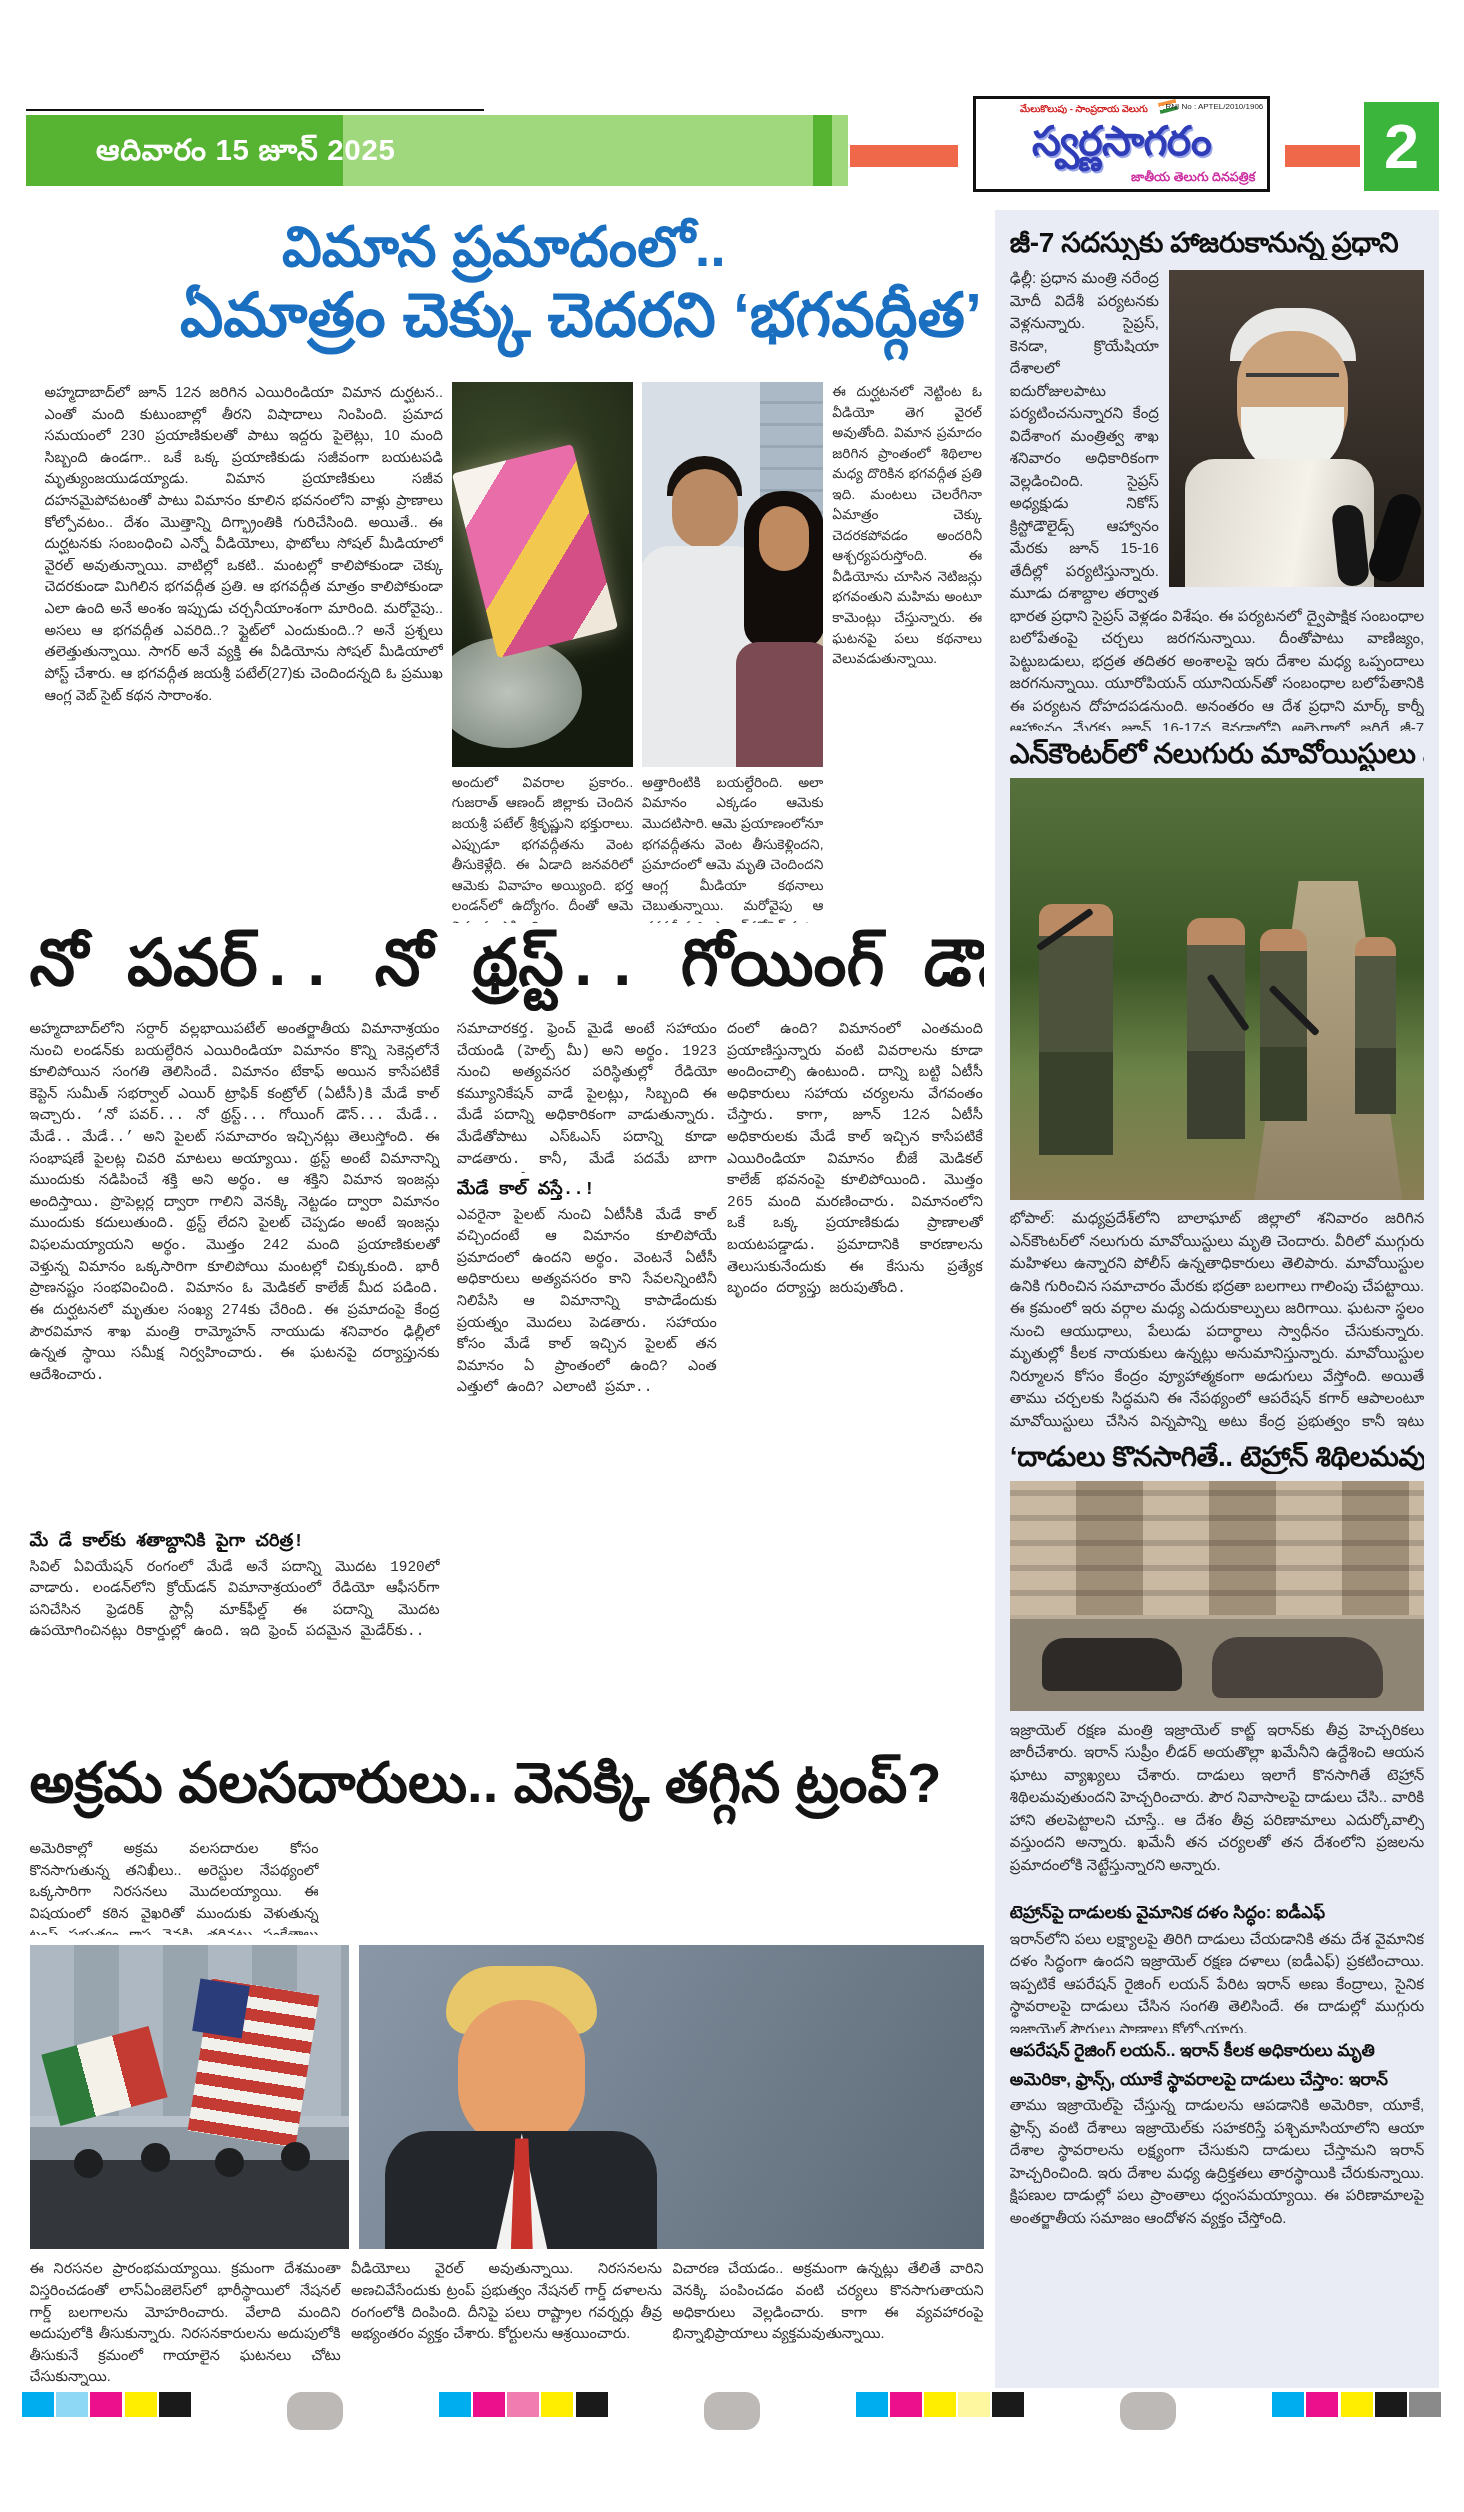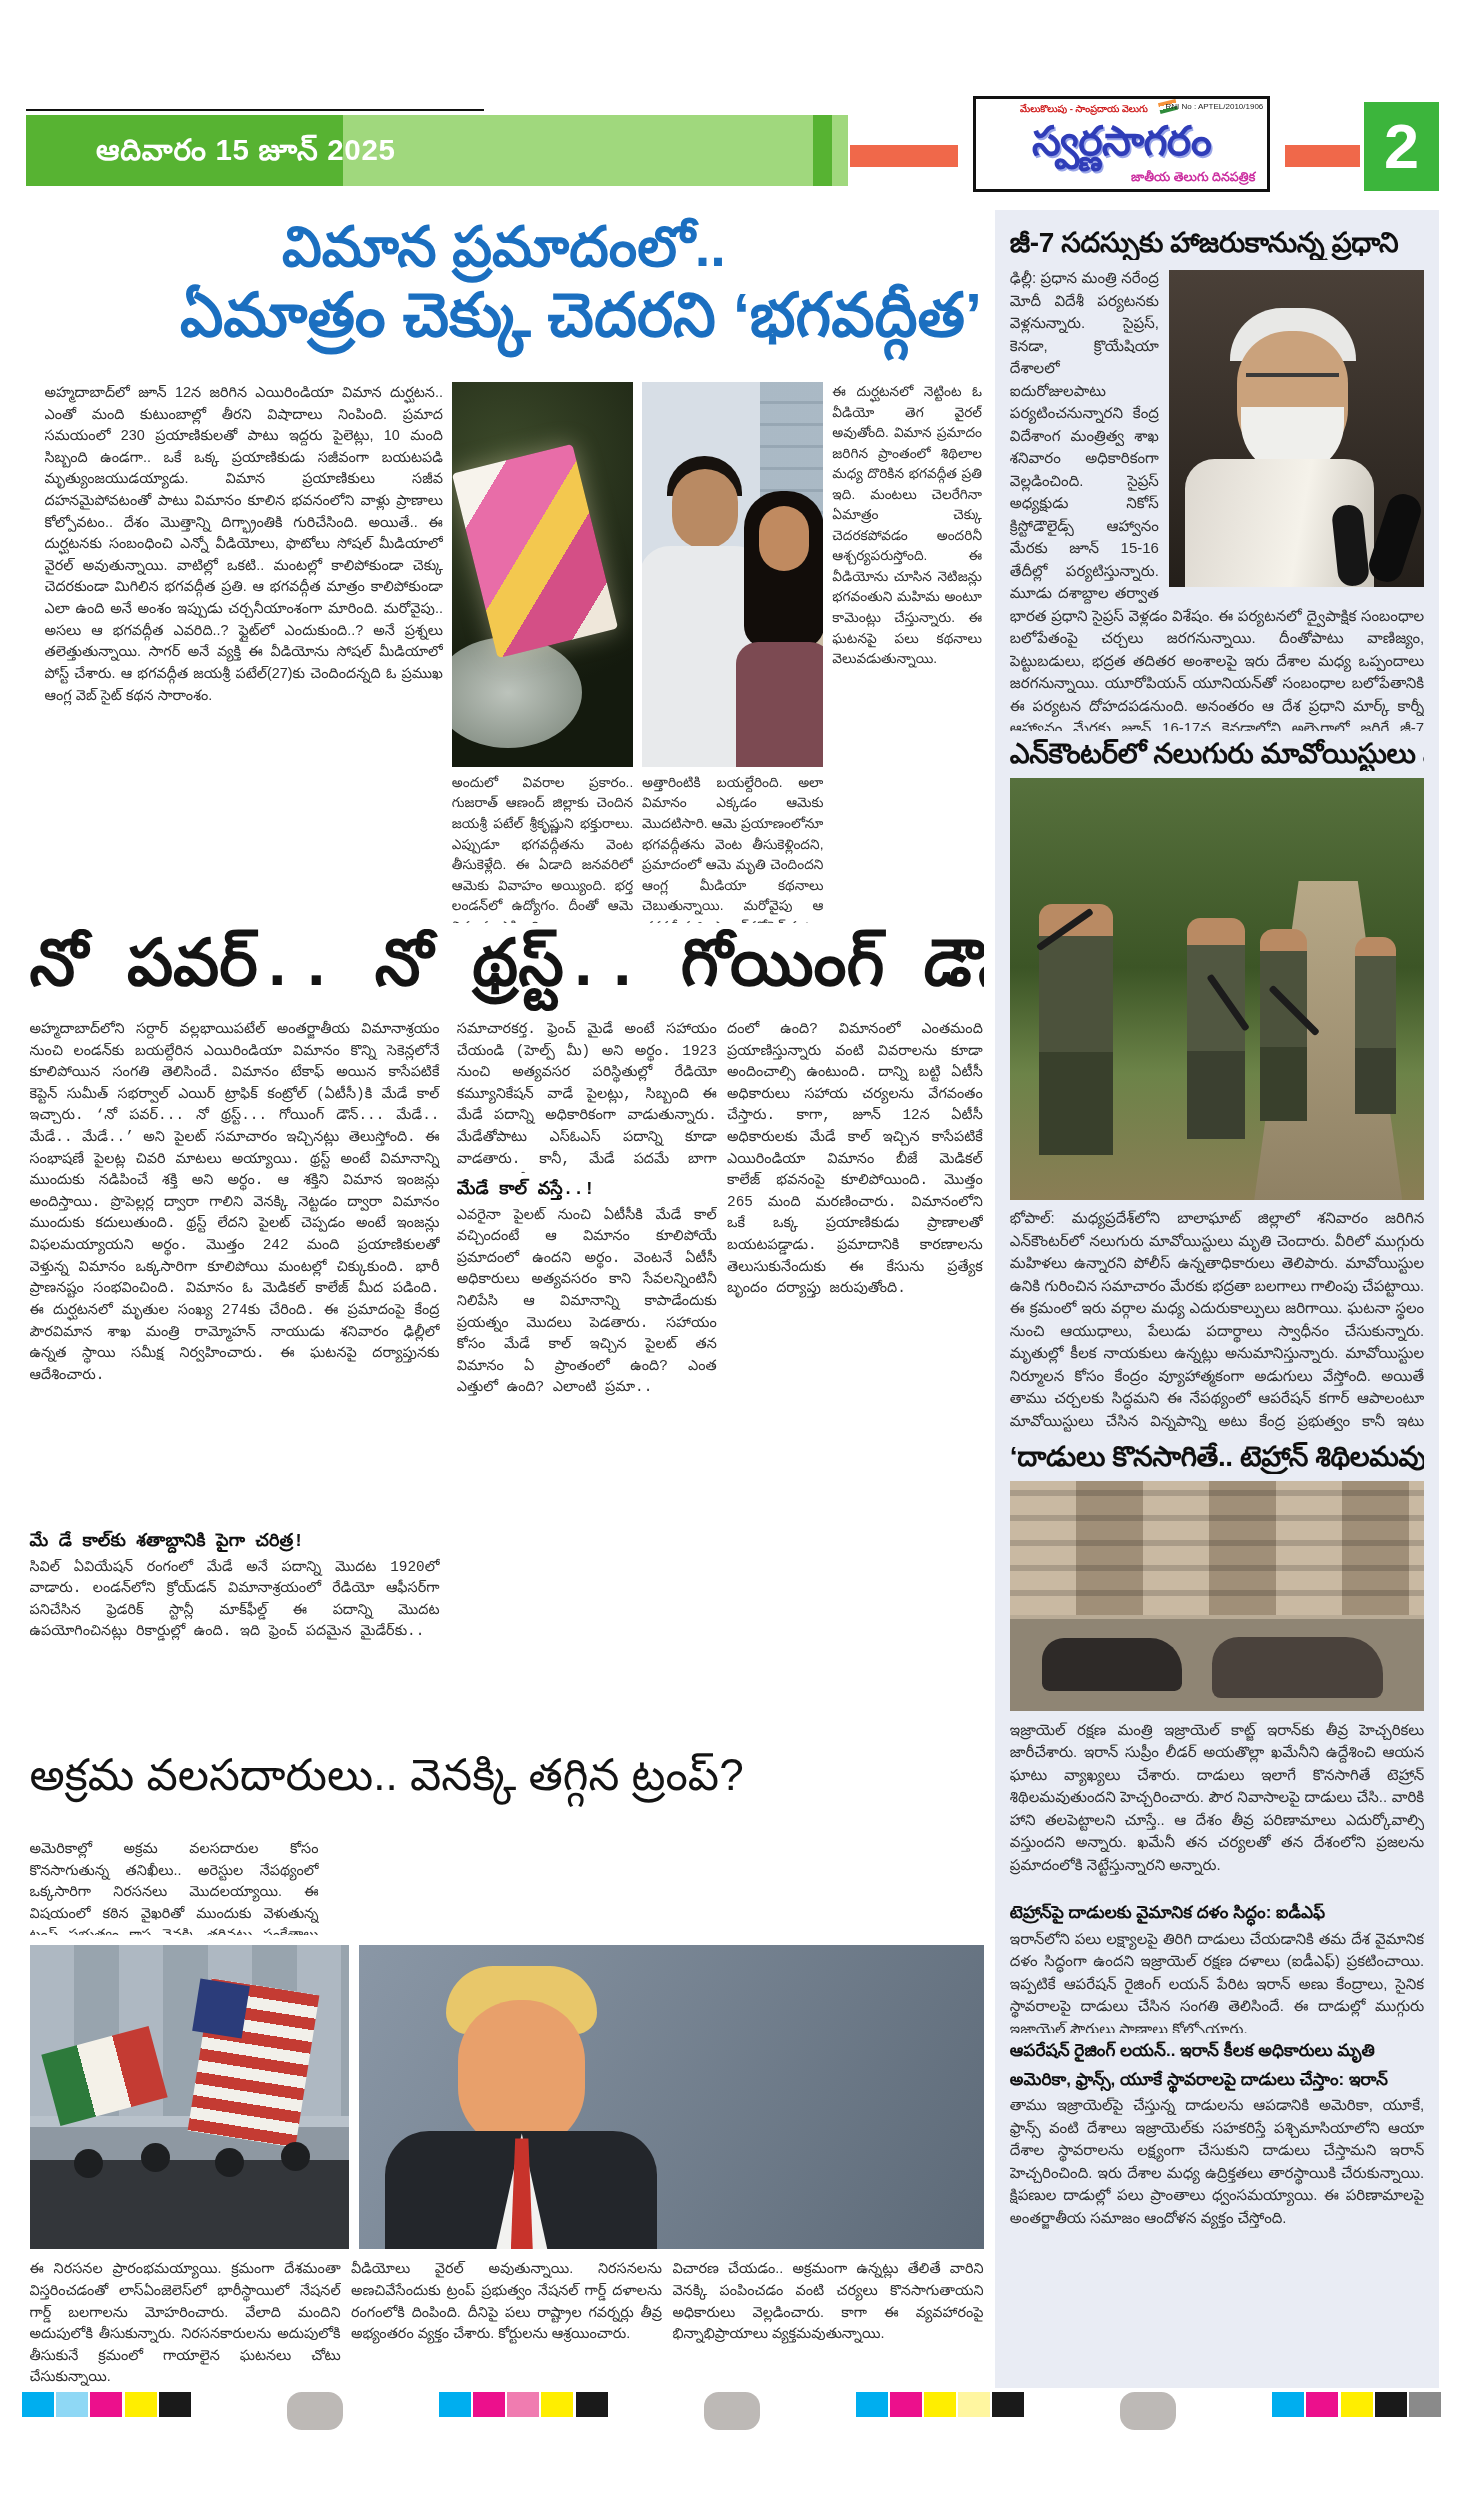--- a/index.html
+++ b/index.html
@@ -55,21 +55,21 @@
   .a2r{width:533px;display:flex;flex-direction:row;gap:7px;}
   .a2-photo{height:382px;flex:none;}
   .a2-bot{display:flex;gap:10.3px;flex:1;overflow:hidden;}
   .a2c2{width:260px;display:flex;flex-direction:column;}
   .a2c2 .p1{height:154px;flex:none;}
   .a2c2 .p2{flex:1;}
   .a2c3{flex:1;}
 
   
   .art3{left:29.5px;top:1744px;width:954px;height:644px;}
-  .a3-head{position:absolute;left:0;top:5.9px;font-size:44px;font-weight:400;color:#141414;white-space:nowrap;overflow:hidden;width:100%;}
+  .a3-head{position:absolute;left:0;top:5.9px;font-size:56px;font-weight:700;color:#141414;white-space:nowrap;overflow:hidden;width:100%;}
   .a3-row{position:absolute;top:94px;left:0;right:0;bottom:0;display:flex;gap:10.3px;flex-direction:column;}
   .a3c1{width:289px;}
   .a3r{flex:1;display:flex;flex-direction:column;gap:8.9px;}
   .a3-photos{display:flex;gap:10.3px;height:304px;flex:none;}
   .ph-protest{width:319px;}
   .ph-trump{flex:1;}
   .a3-bot{display:flex;gap:10.3px;flex:1;overflow:hidden;}
   .a3-bot .bodytxt{flex:1;}
 
   

